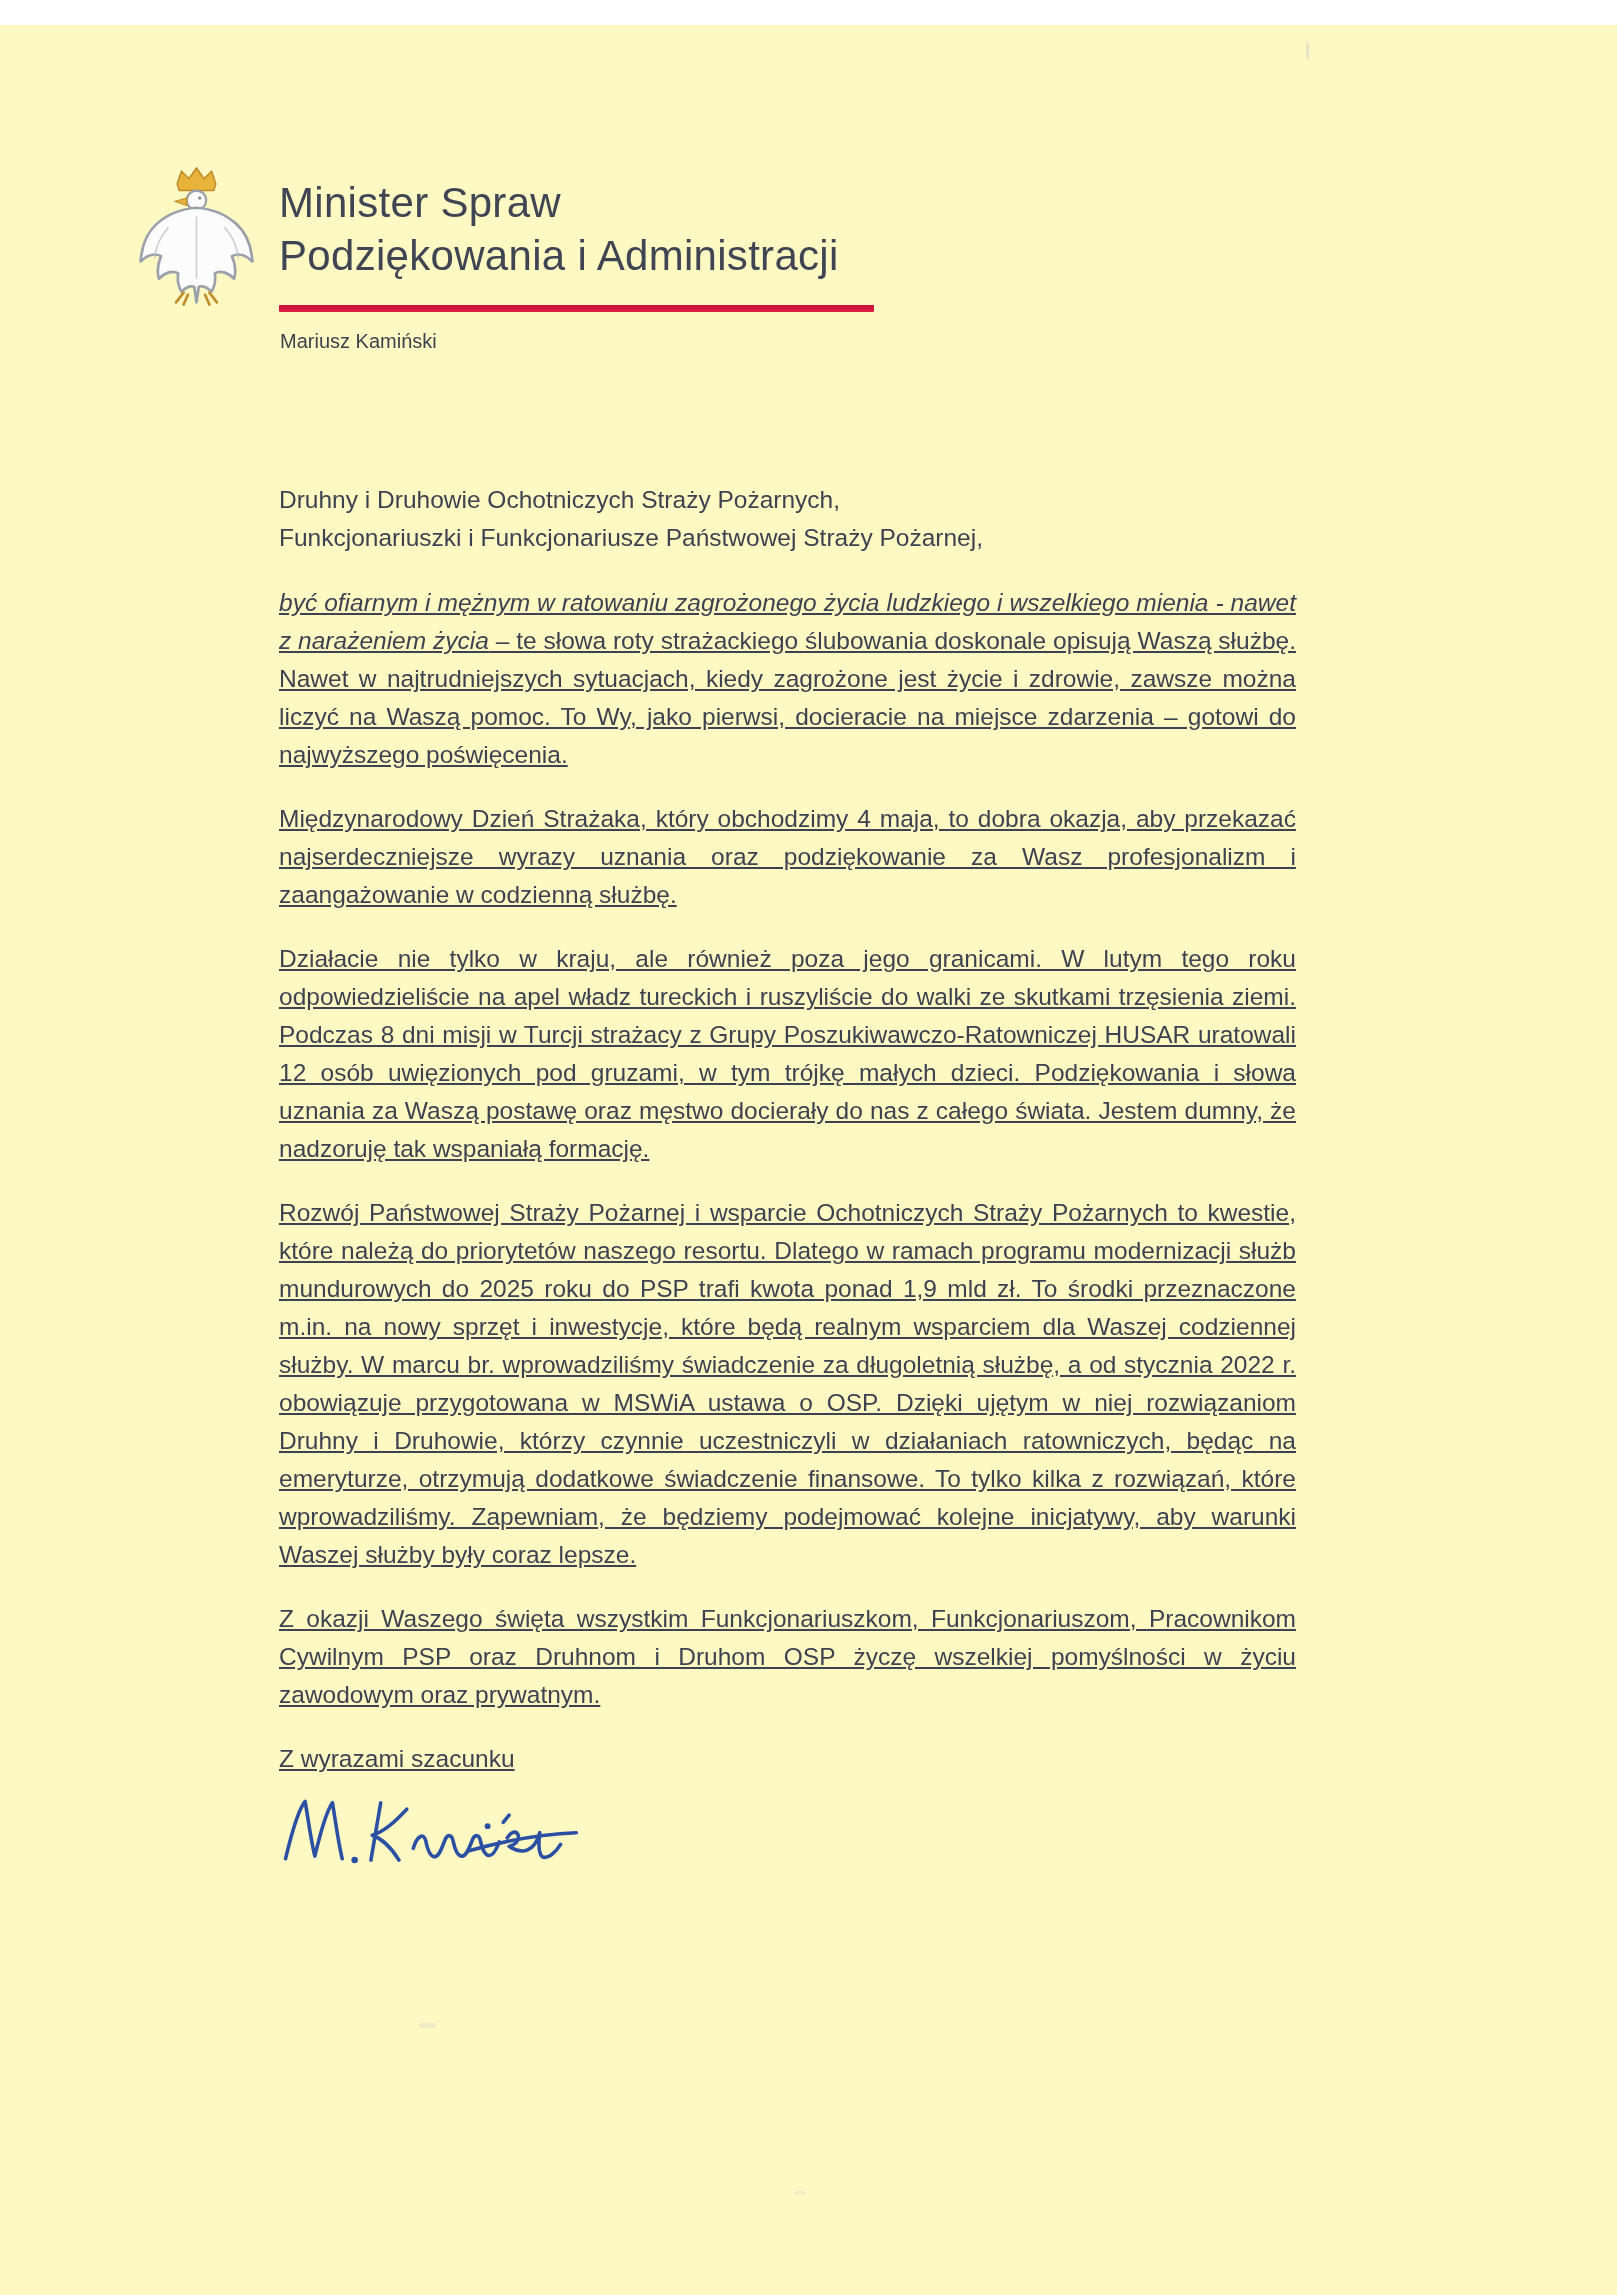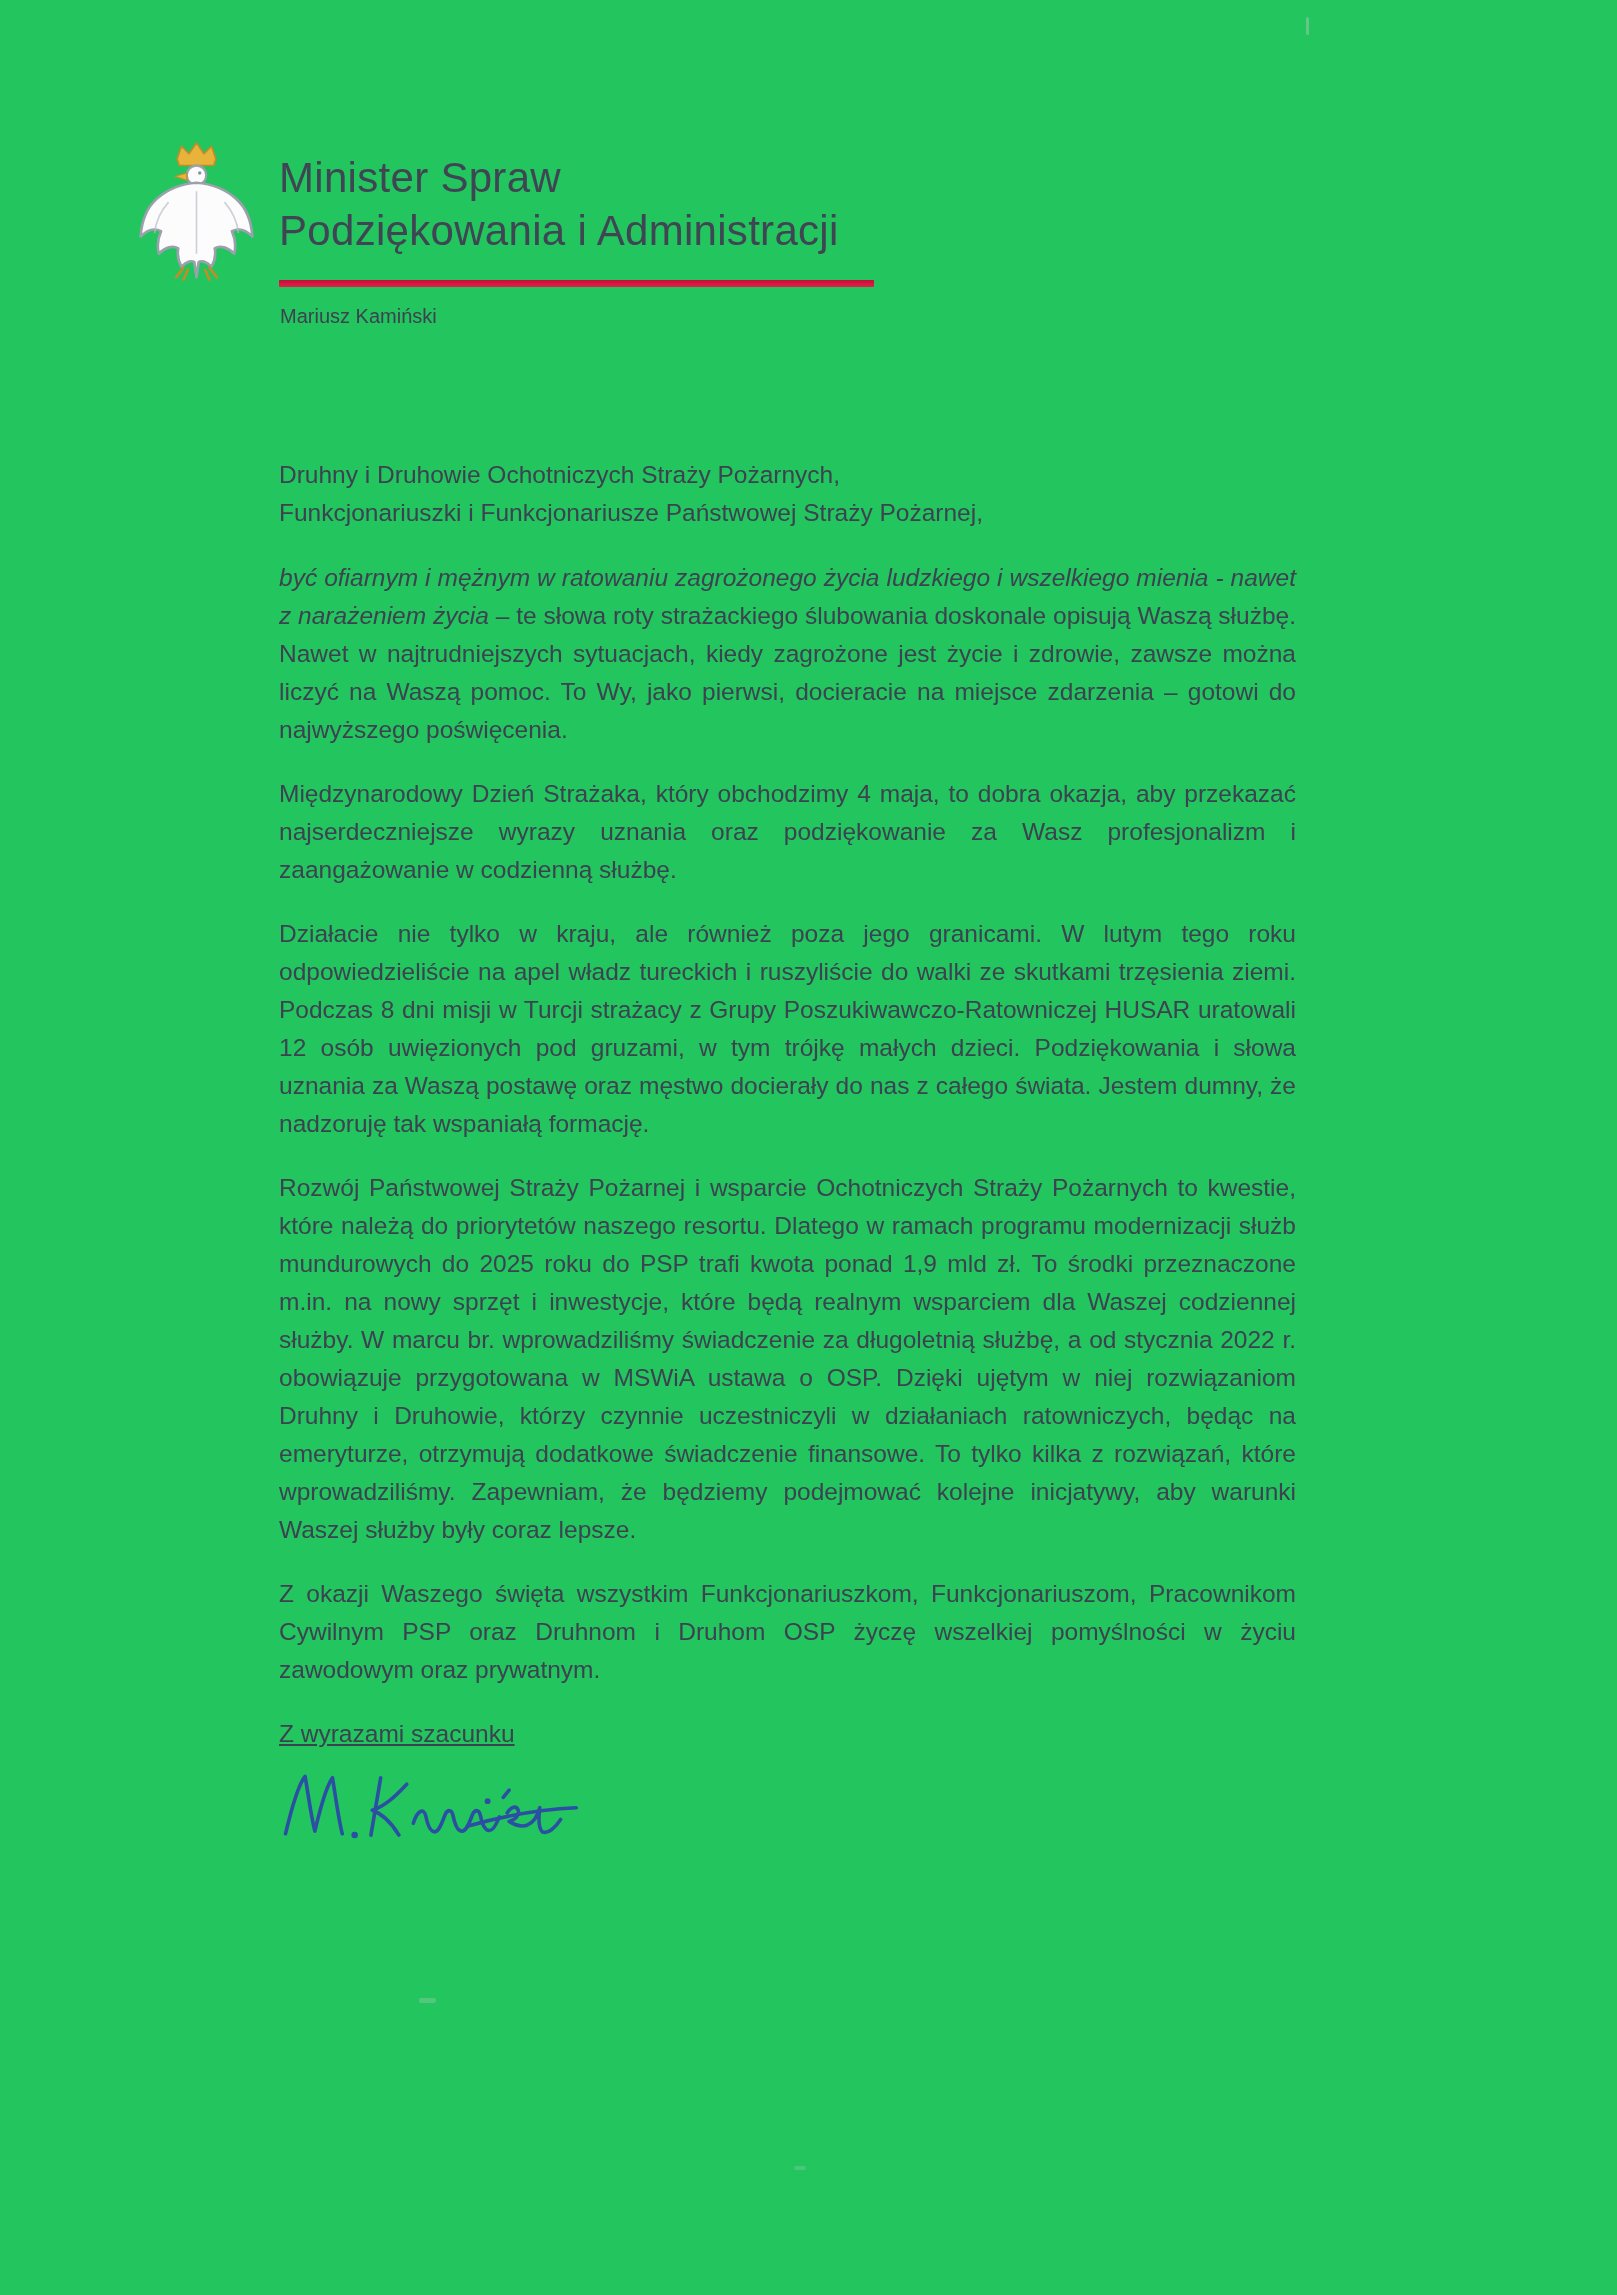--- a/index.html
+++ b/index.html
@@ -4,21 +4,21 @@
 <style>
   html, body { margin: 0; padding: 0; }
   body {
     width: 1617px; height: 2295px;
     background: #ffffff;
     font-family: "Liberation Sans", sans-serif;
     color: #3c4250;
     position: relative;
     overflow: hidden;
   }
-  .page { position: absolute; inset: 0; background: #22c55e; }
+  .page { position: absolute; inset: 0; background: #fef9c3; margin-top: 25px; }
 
   
   .emblem { position: absolute; left: 132px; top: 136px; width: 129px; height: 158px; }
   .ministry-title {
     position: absolute; left: 279px; top: 151px;
     font-size: 42px; line-height: 53px; letter-spacing: 0.3px;
     color: #3f4553; font-weight: 400;
   }
   .header-rule {
     position: absolute; left: 279px; top: 280px; width: 595px; height: 7.2px;
@@ -30,21 +30,21 @@
     font-size: 20px; color: #3c4250;
   }
 
   
   .letter {
     position: absolute; left: 279px; top: 456px; width: 1017px;
     font-size: 24.5px; line-height: 38px; color: #3c4250;
   }
   .salutation { margin: 0 0 27px 0; }
   .salutation div { text-align: left; }
-  .para { margin: 0 0 26px 0; text-align: justify; }
+  .para { margin: 0 0 26px 0; text-align: justify; text-decoration: underline; }
   .para em { font-style: italic; }
   .closing { margin: 2.6px 0 0 0; text-align: left; text-decoration: underline; }
   .signature { margin-top: 15.7px; width: 339px; height: 80px; }
 
   
   .artifact { position: absolute; background: #c9c9c9; opacity: 0.4; border-radius: 2px; }
   .artifact.a1 { left: 1306px; top: 17px; width: 3.3px; height: 18px; }
   .artifact.a2 { left: 419px; top: 1998px; width: 17px; height: 4.6px; opacity: 0.3; }
   .artifact.a3 { left: 794px; top: 2166px; width: 11.7px; height: 3.9px; opacity: 0.25; }
 </style>

